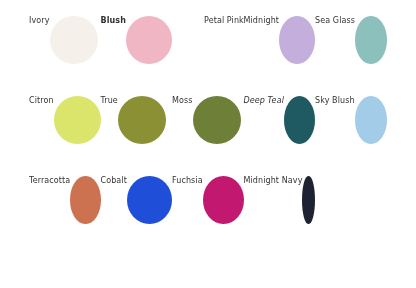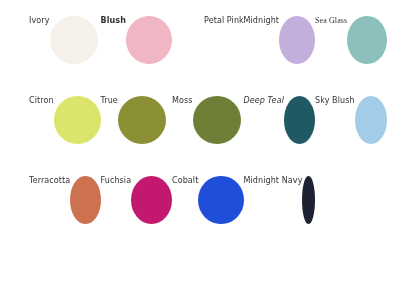--- a/index.html
+++ b/index.html
@@ -69,21 +69,21 @@
     </div>
     <div class="swatch-cell">
       <div class="swatch-label" style="color: rgb(51, 51, 51); padding-left: 32px;">Petal Pink</div>
       <div class="swatch-dot" style="background-color: rgb(247, 216, 225);"></div>
     </div>
     <div class="swatch-cell">
       <div class="swatch-label" style="color: rgb(51, 51, 51);">Midnight</div>
       <div class="swatch-dot" style="background-color: rgb(195, 174, 220);"></div>
     </div>
     <div class="swatch-cell">
-      <div class="swatch-label" style="color: rgb(51, 51, 51); font-family: Liberation Serif, serif;">Sea Glass</div>
+      <div class="swatch-label" style="color: rgb(51, 51, 51);">Sea Glass</div>
       <div class="swatch-dot" style="background-color: rgb(140, 192, 188);"></div>
     </div>
   </div>
 
   <div class="palette-row">
     <div class="swatch-cell">
       <div class="swatch-label" style="color: rgb(51, 51, 51);">Citron</div>
       <div class="swatch-dot" style="background-color: rgb(220, 229, 107);"></div>
     </div>
     <div class="swatch-cell">
@@ -103,26 +103,26 @@
       <div class="swatch-dot" style="background-color: rgb(163, 204, 232);"></div>
     </div>
   </div>
 
   <div class="palette-row">
     <div class="swatch-cell">
       <div class="swatch-label" style="color: rgb(51, 51, 51);">Terracotta</div>
       <div class="swatch-dot" style="background-color: rgb(204, 114, 81);"></div>
     </div>
     <div class="swatch-cell">
+      <div class="swatch-label" style="color: rgb(51, 51, 51);">Cobalt</div>
+      <div class="swatch-dot" style="background-color: rgb(31, 79, 216);"></div>
+    </div>
+    <div class="swatch-cell">
       <div class="swatch-label" style="color: rgb(51, 51, 51);">Fuchsia</div>
       <div class="swatch-dot" style="background-color: rgb(194, 24, 111);"></div>
-    </div>
-    <div class="swatch-cell">
-      <div class="swatch-label" style="color: rgb(51, 51, 51);">Cobalt</div>
-      <div class="swatch-dot" style="background-color: rgb(31, 79, 216);"></div>
     </div>
     <div class="swatch-cell">
       <div class="swatch-label" style="color: rgb(51, 51, 51);">Midnight Navy</div>
       <div class="swatch-dot" style="background-color: rgb(30, 34, 51);"></div>
     </div>
   </div>
 
 </div>
 
 </body></html>

